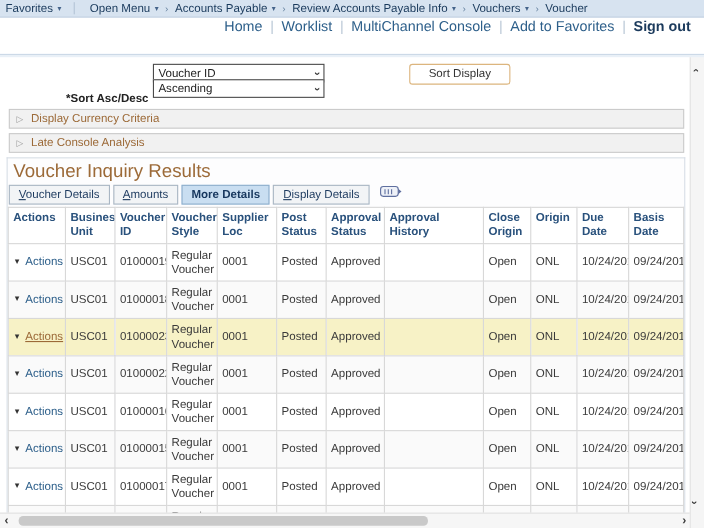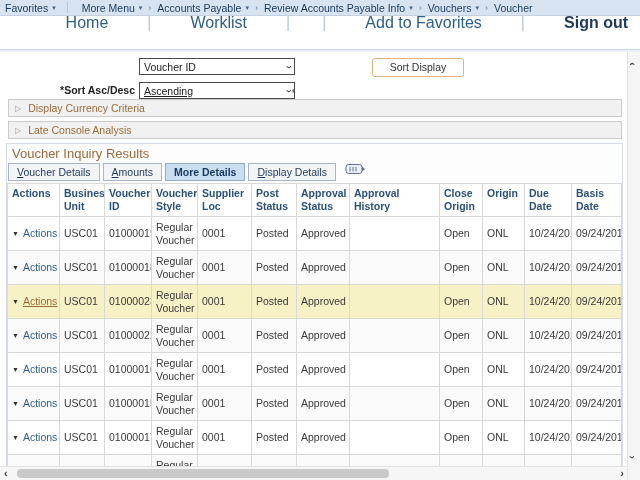--- a/index.html
+++ b/index.html
@@ -14,21 +14,21 @@
     background:#d7e3f0; border-bottom:1px solid #c3d2e2;
     display:flex; align-items:center; font-size:10.5px; color:#1a3a5c;
   }
   .crumb { display:flex; align-items:center; padding:0 5px; cursor:pointer; white-space:nowrap; }
   .caret { font-size:7px; margin-left:4px; color:#44638a; }
   .crumb-sep { color:#64809e; font-size:9px; margin:0 1px; }
   .fav-divider { width:1px; height:11px; background:#b4c4d6; margin:0 9px 0 6px; }
   
   .utility-bar {
     position:absolute; top:16px; right:12px; height:14px;
-    display:flex; align-items:center; font-size:16px; white-space:nowrap;gap:32px;
+    display:flex; align-items:center; font-size:13px; white-space:nowrap;
   }
   .util-link { color:#2d5f8a; margin:0 7px; cursor:pointer; }
   .util-link.signout { color:#1b3a5c; font-weight:bold; margin-right:0; }
   .util-sep { color:#b9c7d6; }
   
   .logo {
     position:absolute; top:34px; left:8px; color:#e00000;
     font-weight:bold; font-size:20px; letter-spacing:0.5px;margin-top:41px;
   }
   .logo::after { content:"\00AE"; font-size:6px; vertical-align:top; }
@@ -37,21 +37,21 @@
   
   .main { position:absolute; top:52px; left:0; width:628px; height:428px; background:#fff; }
   
   .sort-label { position:absolute; left:0; width:135px; text-align:right; color:#222; font-size:10.5px; }
   .lbl1 { top:8px; } .lbl2 { top:32px;font-weight:bold; }
   .sel {
     position:absolute; left:139px; width:146px; height:15px; border:1px solid #4a4a4a;
     background:#fff; display:flex; align-items:center; justify-content:space-between;
     padding:0 4px; font-size:10.5px; color:#222; cursor:pointer;
   }
-  .sel1 { top:6px; } .sel2 { top:30px;text-decoration:underline; }
+  .sel1 { top:6px; } .sel2 { top:20px; }
   .chev { display:inline-block; font-weight:bold; color:#3c3c3c; font-size:10px; line-height:1; }
   .chev.down { transform:rotate(-90deg); }
   .chev.up   { transform:rotate(90deg); }
   .sort-btn {
     position:absolute; top:6px; left:372px; width:90px; height:17px;
     border:1px solid #dcb57e; border-radius:3px; background:#fff;
     font-size:10.5px; color:#333; text-align:center; line-height:16px; cursor:pointer;
   }
   
   .collapse {
@@ -59,21 +59,21 @@
     background:#f1f1f1; border:1px solid #cbcbcb;
     display:flex; align-items:center; color:#9c6a38; font-size:10.5px; cursor:pointer;
   }
   .c1 { top:47px; } .c2 { top:69px; }
   .collapse .exp-arrow { color:#9a9a9a; font-size:8px; margin:0 7px 0 6px; }
   
   .results {
     position:absolute; top:91px; left:6px; width:615px; bottom:13px;
     border:1px solid #d8dee6; border-bottom:none; background:#fdfdfe; overflow:hidden;
   }
-  .results-title { color:#9c6a38; font-size:13px; padding:2px 0 2px 5px; }
+  .results-title { color:#9c6a38; font-size:17px; padding:2px 0 2px 5px; }
   .tabs { display:flex; margin:0 0 0 1px; height:18px; }
   .tab {
     border:1px solid #a9b6c4; background:#f2f4f6; padding:2px 8px 3px; margin-right:3px;
     font-size:10.5px; color:#1d3a5f; cursor:pointer; white-space:nowrap;
   }
   .tab.active { background:#c9def1; border-color:#8fb0cd; font-weight:bold; color:#17375e; }
   .tab:not(.active) span { display:inline-block; }
   .tab:not(.active) span::first-letter { text-decoration:underline; }
   .grid-icon { margin:0 0 2px 6px; cursor:pointer; }
   
@@ -112,21 +112,21 @@
 <body>
 
 <div class="breadcrumb-bar">
   <div class="crumb">
     <span>Favorites</span>
     <span class="caret">▾</span>
   </div>
   <div class="fav-divider"></div>
   <div style="display:flex;align-items:center;" id="breadcrumb-trail">
       <div class="crumb">
-        <span>More Menu</span>
+        <span>Open Menu</span>
         <span class="caret">▾</span>
       </div>
       <span class="crumb-sep">›</span>
       <div class="crumb">
         <span>Accounts Payable</span>
         <span class="caret">▾</span>
       </div>
       <span class="crumb-sep">›</span>
       <div class="crumb">
         <span>Review Accounts Payable Info</span>
@@ -142,20 +142,21 @@
         <span>Voucher</span>
       </div>
     </div>
 </div>
 
 <div class="utility-bar" id="utility-nav">
     <span class="util-link">Home</span>
     <span class="util-sep">|</span>
     <span class="util-link">Worklist</span>
     <span class="util-sep">|</span>
+    <span class="util-link">MultiChannel Console</span>
     <span class="util-sep">|</span>
     <span class="util-link">Add to Favorites</span>
     <span class="util-sep">|</span>
     <span class="util-link signout">Sign out</span>
   </div>
 
 <div class="logo">ORACLE</div>
 <div class="head-rule"></div>
 
 <div class="main">

